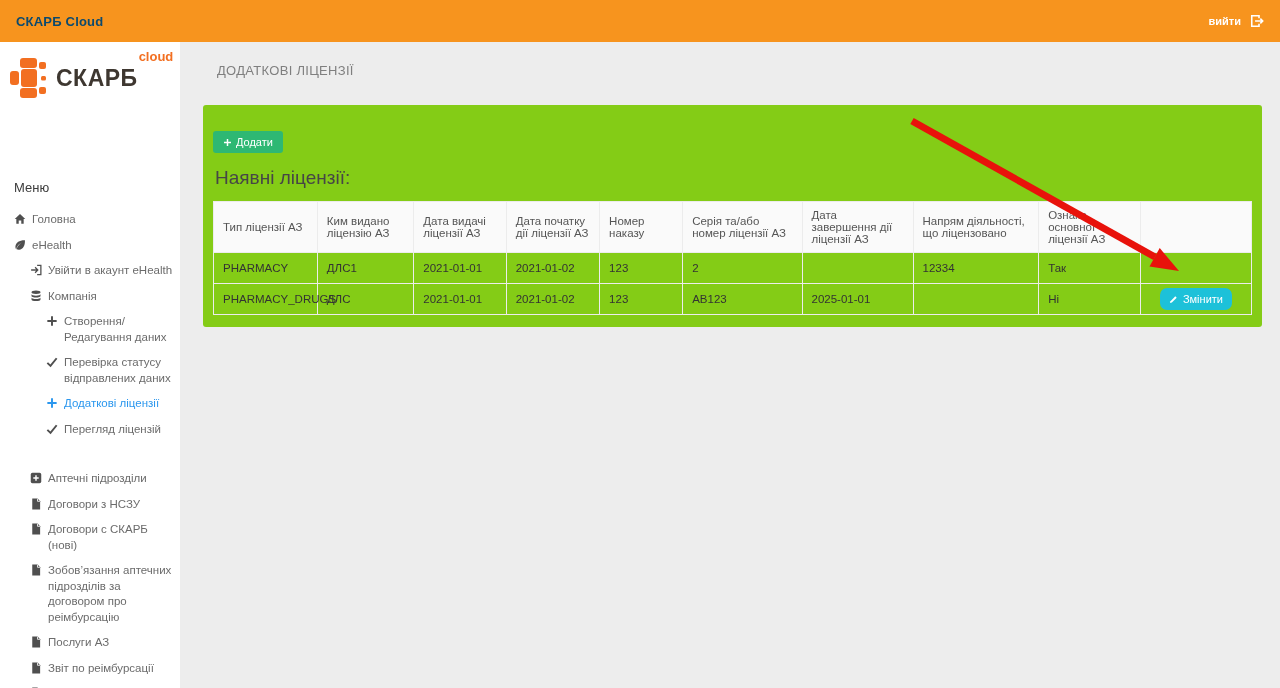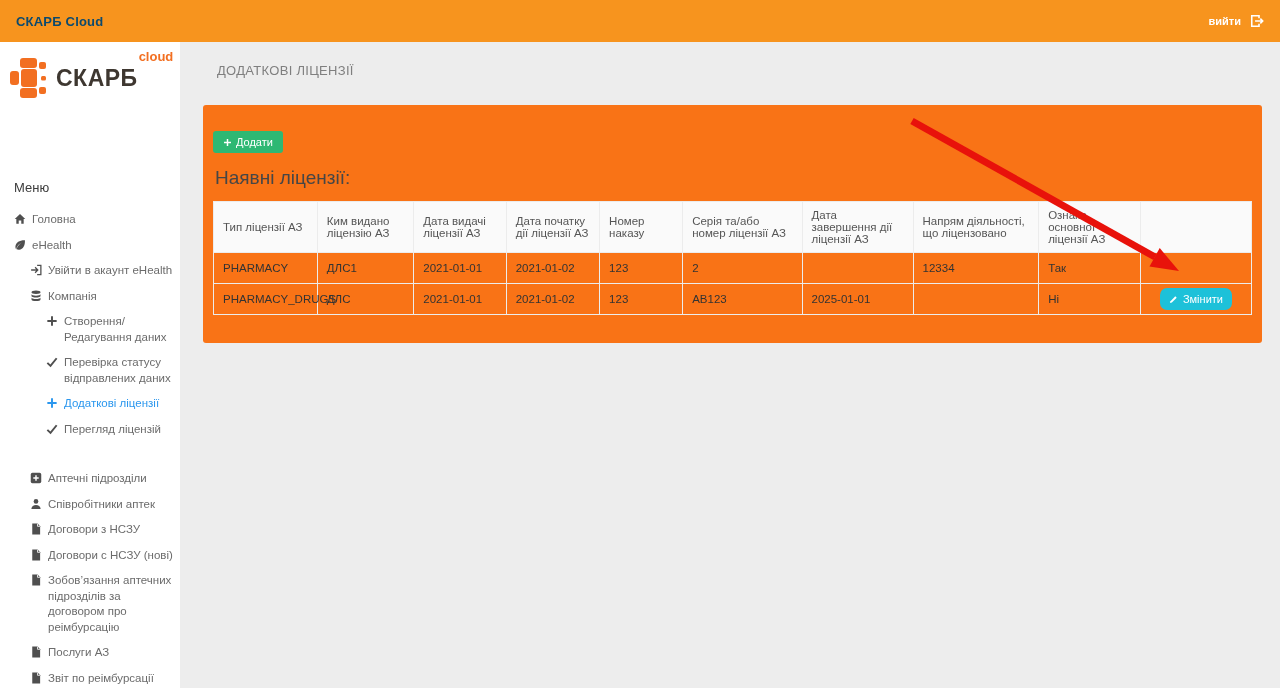--- a/index.html
+++ b/index.html
@@ -28,21 +28,21 @@
   .mi .ico { flex:0 0 auto; width:12px; height:12px; margin-right:6px; margin-top:1px; color:#4f4f4f; }
   .mi .ico svg { width:12px; height:12px; display:block; }
   .mi.lvl1 { padding-left:14px; }
   .mi.lvl2 { padding-left:30px; }
   .mi.lvl3 { padding-left:46px; }
   .mi.gap-top { margin-top:24px; }
   .mi.active, .mi.active .ico { color:var(--link_blue,#2b97ee); }
 
   
   .page-title { margin:21px 0 0 37px; font-size:13px; color:#7f7f7f; letter-spacing:.3px; }
-  .card { background:#f97316; border-radius:3px; margin:27px 18px 0 23px; padding:26px 10px 28px 10px; }
+  .card { background:#84cc16; border-radius:3px; margin:27px 18px 0 23px; padding:26px 10px 12px 10px; }
   .btn-add { display:inline-flex; align-items:center; gap:4px; background:var(--accent_green,#2eb873); color:#fff; border:none; border-radius:3px; font-size:11px; font-family:inherit; padding:5px 10px; cursor:pointer; }
   .btn-add .bico svg, .btn-edit .bico svg { width:9px; height:9px; display:block; }
   .section-title { font-size:19px; font-weight:normal; color:#464646; margin:14px 0 12px 2px; }
 
   table { width:100%; border-collapse:collapse; table-layout:fixed; }
   th, td { border:1px solid #ececec; text-align:left; vertical-align:middle; font-size:11.5px; padding:7px 9px; }
   th { background:#fafafa; color:#555; font-weight:normal; height:44px; }
   td { color:#333; height:31px; }
   th:nth-child(1){width:10%} th:nth-child(2){width:9.3%} th:nth-child(3){width:8.9%}
   th:nth-child(4){width:9%}  th:nth-child(5){width:8%}   th:nth-child(6){width:11.5%}
@@ -160,44 +160,35 @@
         <span class="ico">
             <svg viewBox="0 0 16 16">
               <rect x="1" y="1" width="14" height="14" rx="2.2" fill="currentColor"></rect>
               <path d="M8 4.4v7.2M4.4 8h7.2" stroke="#fff" stroke-width="1.9" fill="none"></path>
             </svg>
           </span>
         <span>Аптечні підрозділи</span>
       </a>
       <a class="mi lvl2">
         <span class="ico">
-            <svg viewBox="0 0 16 16" fill="currentColor">
-              <circle cx="8" cy="4.5" r="3.1"></circle>
-              <path d="M1.8 14.6c.3-3.7 2.9-5.3 6.2-5.3s5.9 1.6 6.2 5.3z"></path>
-            </svg>
-          </span>
-        <span>Співробітники аптек</span>
-      </a>
-      <a class="mi lvl2">
-        <span class="ico">
             <svg viewBox="0 0 16 16">
               <path d="M3 .8h7.2l3.3 3.4v11H3z" fill="currentColor"></path>
               <path d="M10 1v3.4h3.4" fill="none" stroke="#fff" stroke-width="1.1"></path>
             </svg>
           </span>
         <span>Договори з НСЗУ</span>
       </a>
       <a class="mi lvl2">
         <span class="ico">
             <svg viewBox="0 0 16 16">
               <path d="M3 .8h7.2l3.3 3.4v11H3z" fill="currentColor"></path>
               <path d="M10 1v3.4h3.4" fill="none" stroke="#fff" stroke-width="1.1"></path>
             </svg>
           </span>
-        <span>Договори с НСЗУ (нові)</span>
+        <span>Договори с СКАРБ (нові)</span>
       </a>
       <a class="mi lvl2">
         <span class="ico">
             <svg viewBox="0 0 16 16">
               <path d="M3 .8h7.2l3.3 3.4v11H3z" fill="currentColor"></path>
               <path d="M10 1v3.4h3.4" fill="none" stroke="#fff" stroke-width="1.1"></path>
             </svg>
           </span>
         <span>Зобов’язання аптечних підрозділів за договором про реімбурсацію</span>
       </a>

